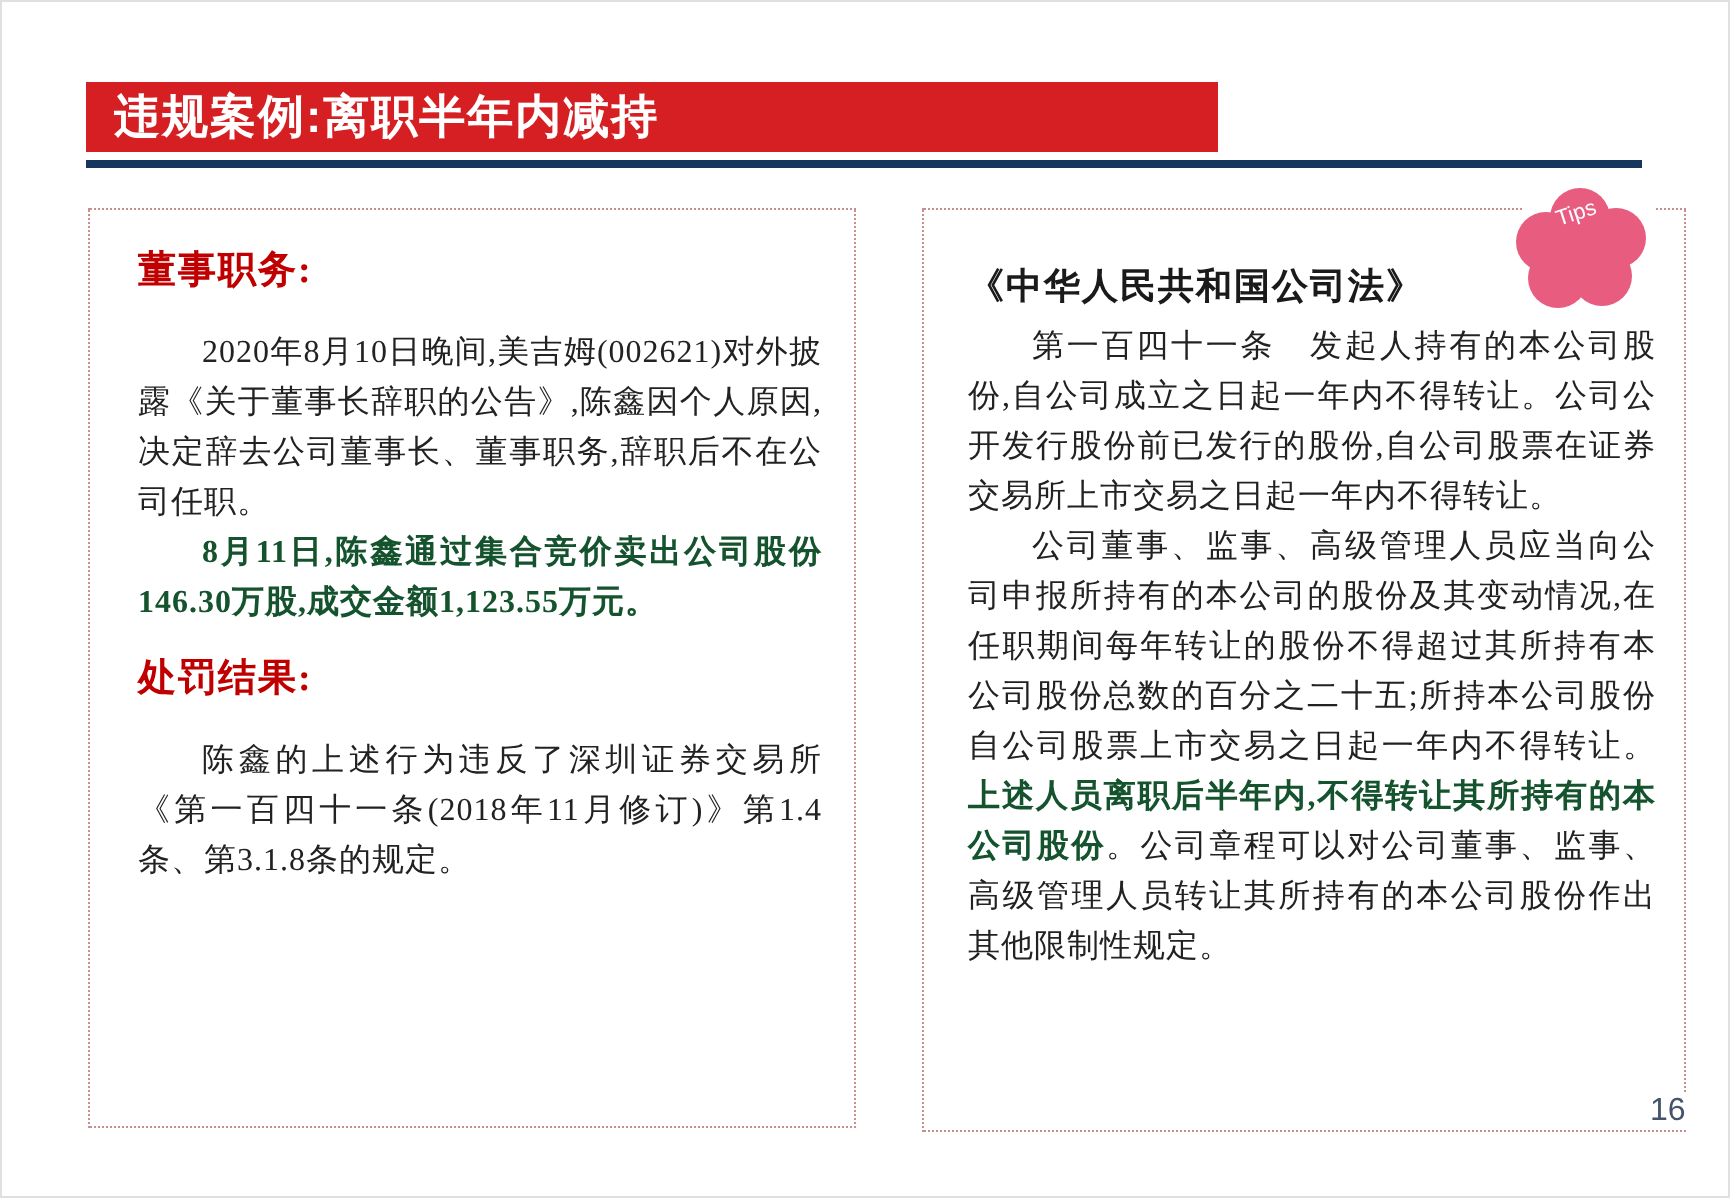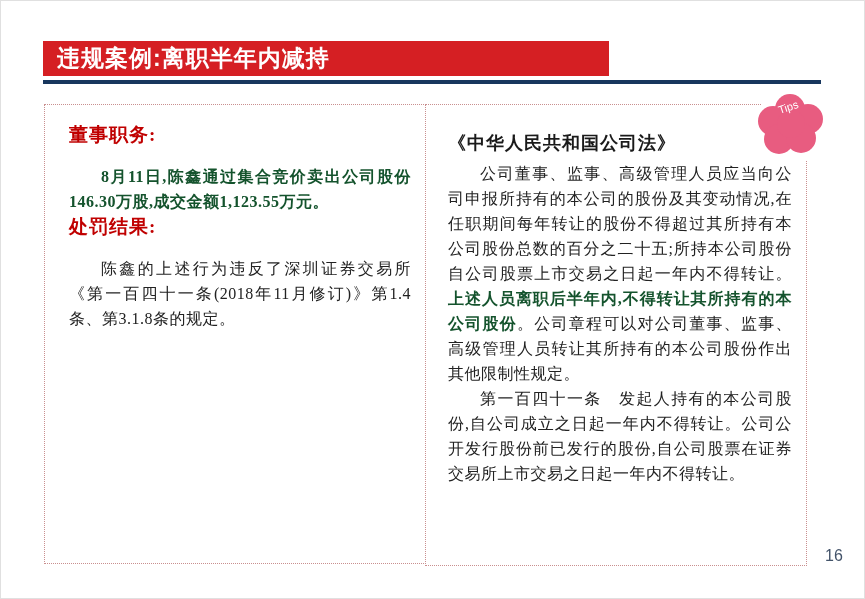--- a/index.html
+++ b/index.html
@@ -52,34 +52,34 @@
     box-sizing: border-box;
   }
   .left-panel {
     left: 43px;
     top: 103px;
     width: 384px;
     height: 460px;
     padding: 17px 16px 0 24px;
   }
   .right-panel {
-    left: 424px;
+    left: 460px;
     top: 103px;
     width: 382px;
     height: 462px;
     padding: 26px 14px 0 22px;
   }
   .red-heading {
     margin: 0 0 16px 0;
     font-size: 19px;
     font-weight: bold;
     color: #c00000;
     letter-spacing: 1px;
   }
-  .h2-gap { }
+  .h2-gap { margin-top: 12px; }
   .law-heading {
     margin: 0 0 6px 0;
     font-size: 18px;
     font-weight: bold;
     color: #1a1a1a;
     letter-spacing: 1px;
   }
   .body-para {
     margin: 0;
     font-size: 16px;
@@ -141,29 +141,30 @@
 
 <div class="slide">
 
   <div class="banner">
     <span class="banner-text">违规案例:离职半年内减持</span>
   </div>
   <div class="navy-rule"></div>
 
   <div class="panel left-panel">
     <h2 class="red-heading">董事职务:</h2>
+    <p class="body-para">2020年8月10日晚间,美吉姆(002621)对外披露《关于董事长辞职的公告》,陈鑫因个人原因,决定辞去公司董事长、董事职务,辞职后不在公司任职。</p>
     <p class="body-para red-text">8月11日,陈鑫通过集合竞价卖出公司股份146.30万股,成交金额1,123.55万元。</p>
     <h2 class="red-heading h2-gap">处罚结果:</h2>
     <p class="body-para">陈鑫的上述行为违反了深圳证券交易所《第一百四十一条(2018年11月修订)》第1.4条、第3.1.8条的规定。</p>
   </div>
 
   <div class="panel right-panel">
     <h2 class="law-heading">《中华人民共和国公司法》</h2>
+    <p class="body-para">第一百四十一条　发起人持有的本公司股份,自公司成立之日起一年内不得转让。公司公开发行股份前已发行的股份,自公司股票在证券交易所上市交易之日起一年内不得转让。</p>
     <p class="body-para"><span>公司董事、监事、高级管理人员应当向公司申报所持有的本公司的股份及其变动情况,在任职期间每年转让的股份不得超过其所持有本公司股份总数的百分之二十五;所持本公司股份自公司股票上市交易之日起一年内不得转让。</span><span class="red-text">上述人员离职后半年内,不得转让其所持有的本公司股份</span><span>。公司章程可以对公司董事、监事、高级管理人员转让其所持有的本公司股份作出其他限制性规定。</span></p>
-    <p class="body-para">第一百四十一条　发起人持有的本公司股份,自公司成立之日起一年内不得转让。公司公开发行股份前已发行的股份,自公司股票在证券交易所上市交易之日起一年内不得转让。</p>
   </div>
 
   <div class="tips-patch">
     <div class="petal petal-top"></div>
     <div class="petal petal-left"></div>
     <div class="petal petal-right"></div>
     <div class="petal petal-bottom-left"></div>
     <div class="petal petal-bottom-right"></div>
     <div class="petal petal-center"></div>
     <span class="tips-label">Tips</span>

